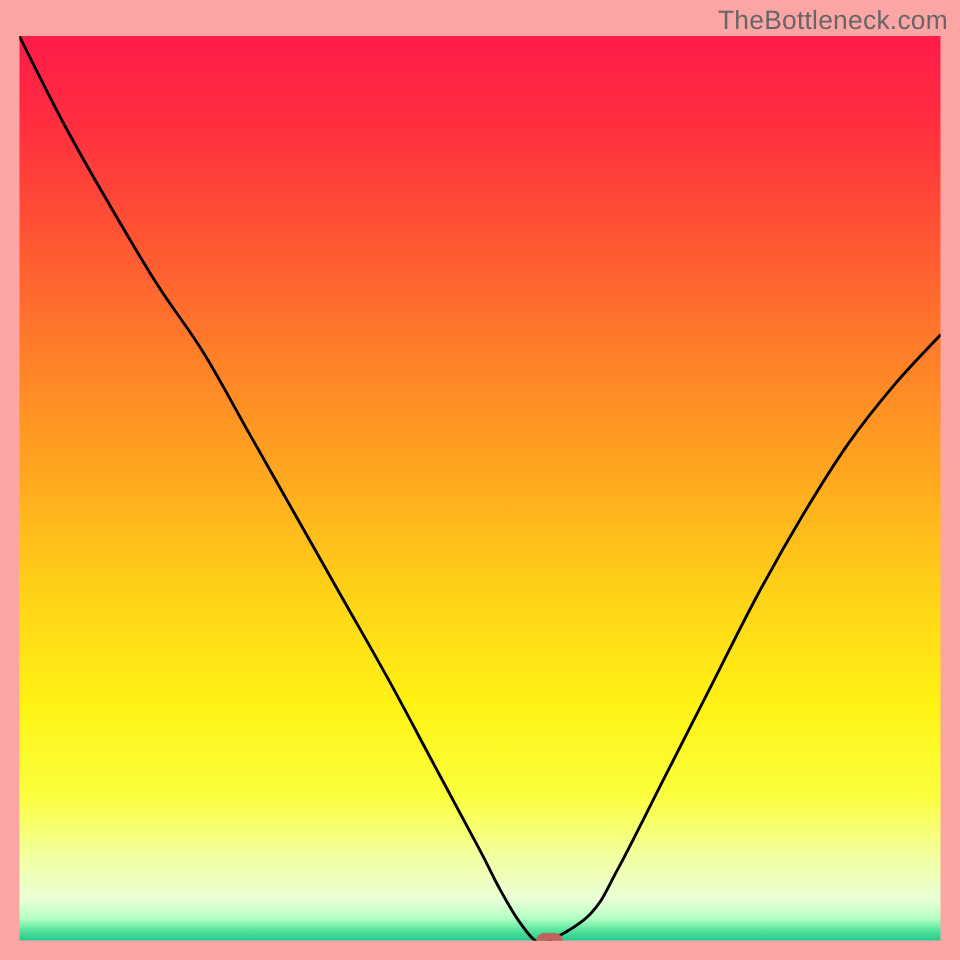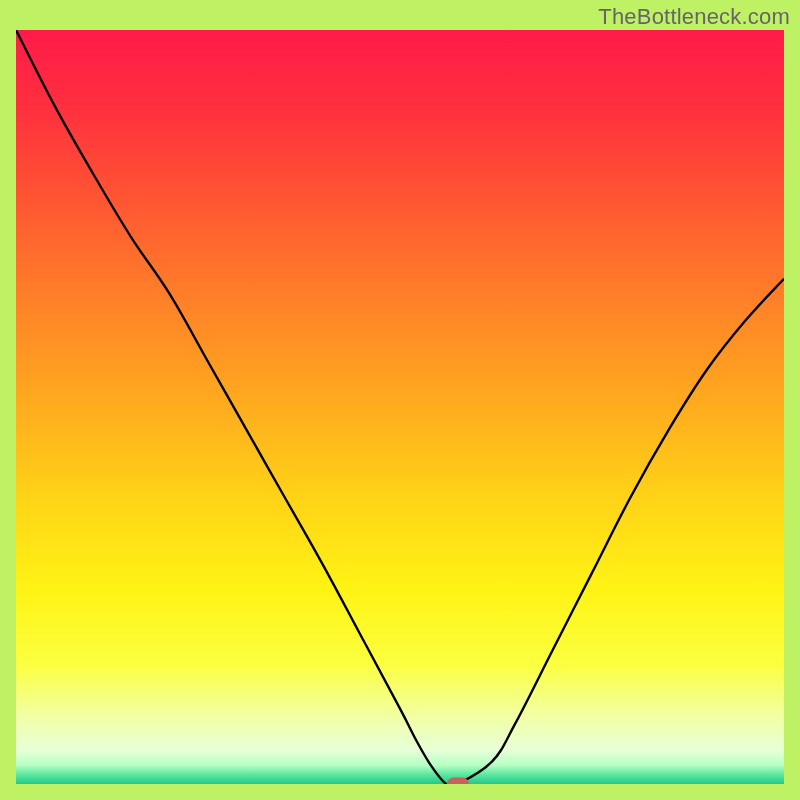--- a/index.html
+++ b/index.html
@@ -7,21 +7,21 @@
     padding: 0;
     width: 800px;
     height: 800px;
     background: #000;
     overflow: hidden;
   }
   .stage {
     position: relative;
     width: 800px;
     height: 800px;
-    background: #bef264;
+    background: #fca5a5;
   }
   .watermark {
     position: absolute;
     top: 4px;
     right: 10px;
     color: #666;
     font-family: Arial, Helvetica, sans-serif;
     font-size: 22px;
     letter-spacing: 0.2px;
     z-index: 5;

